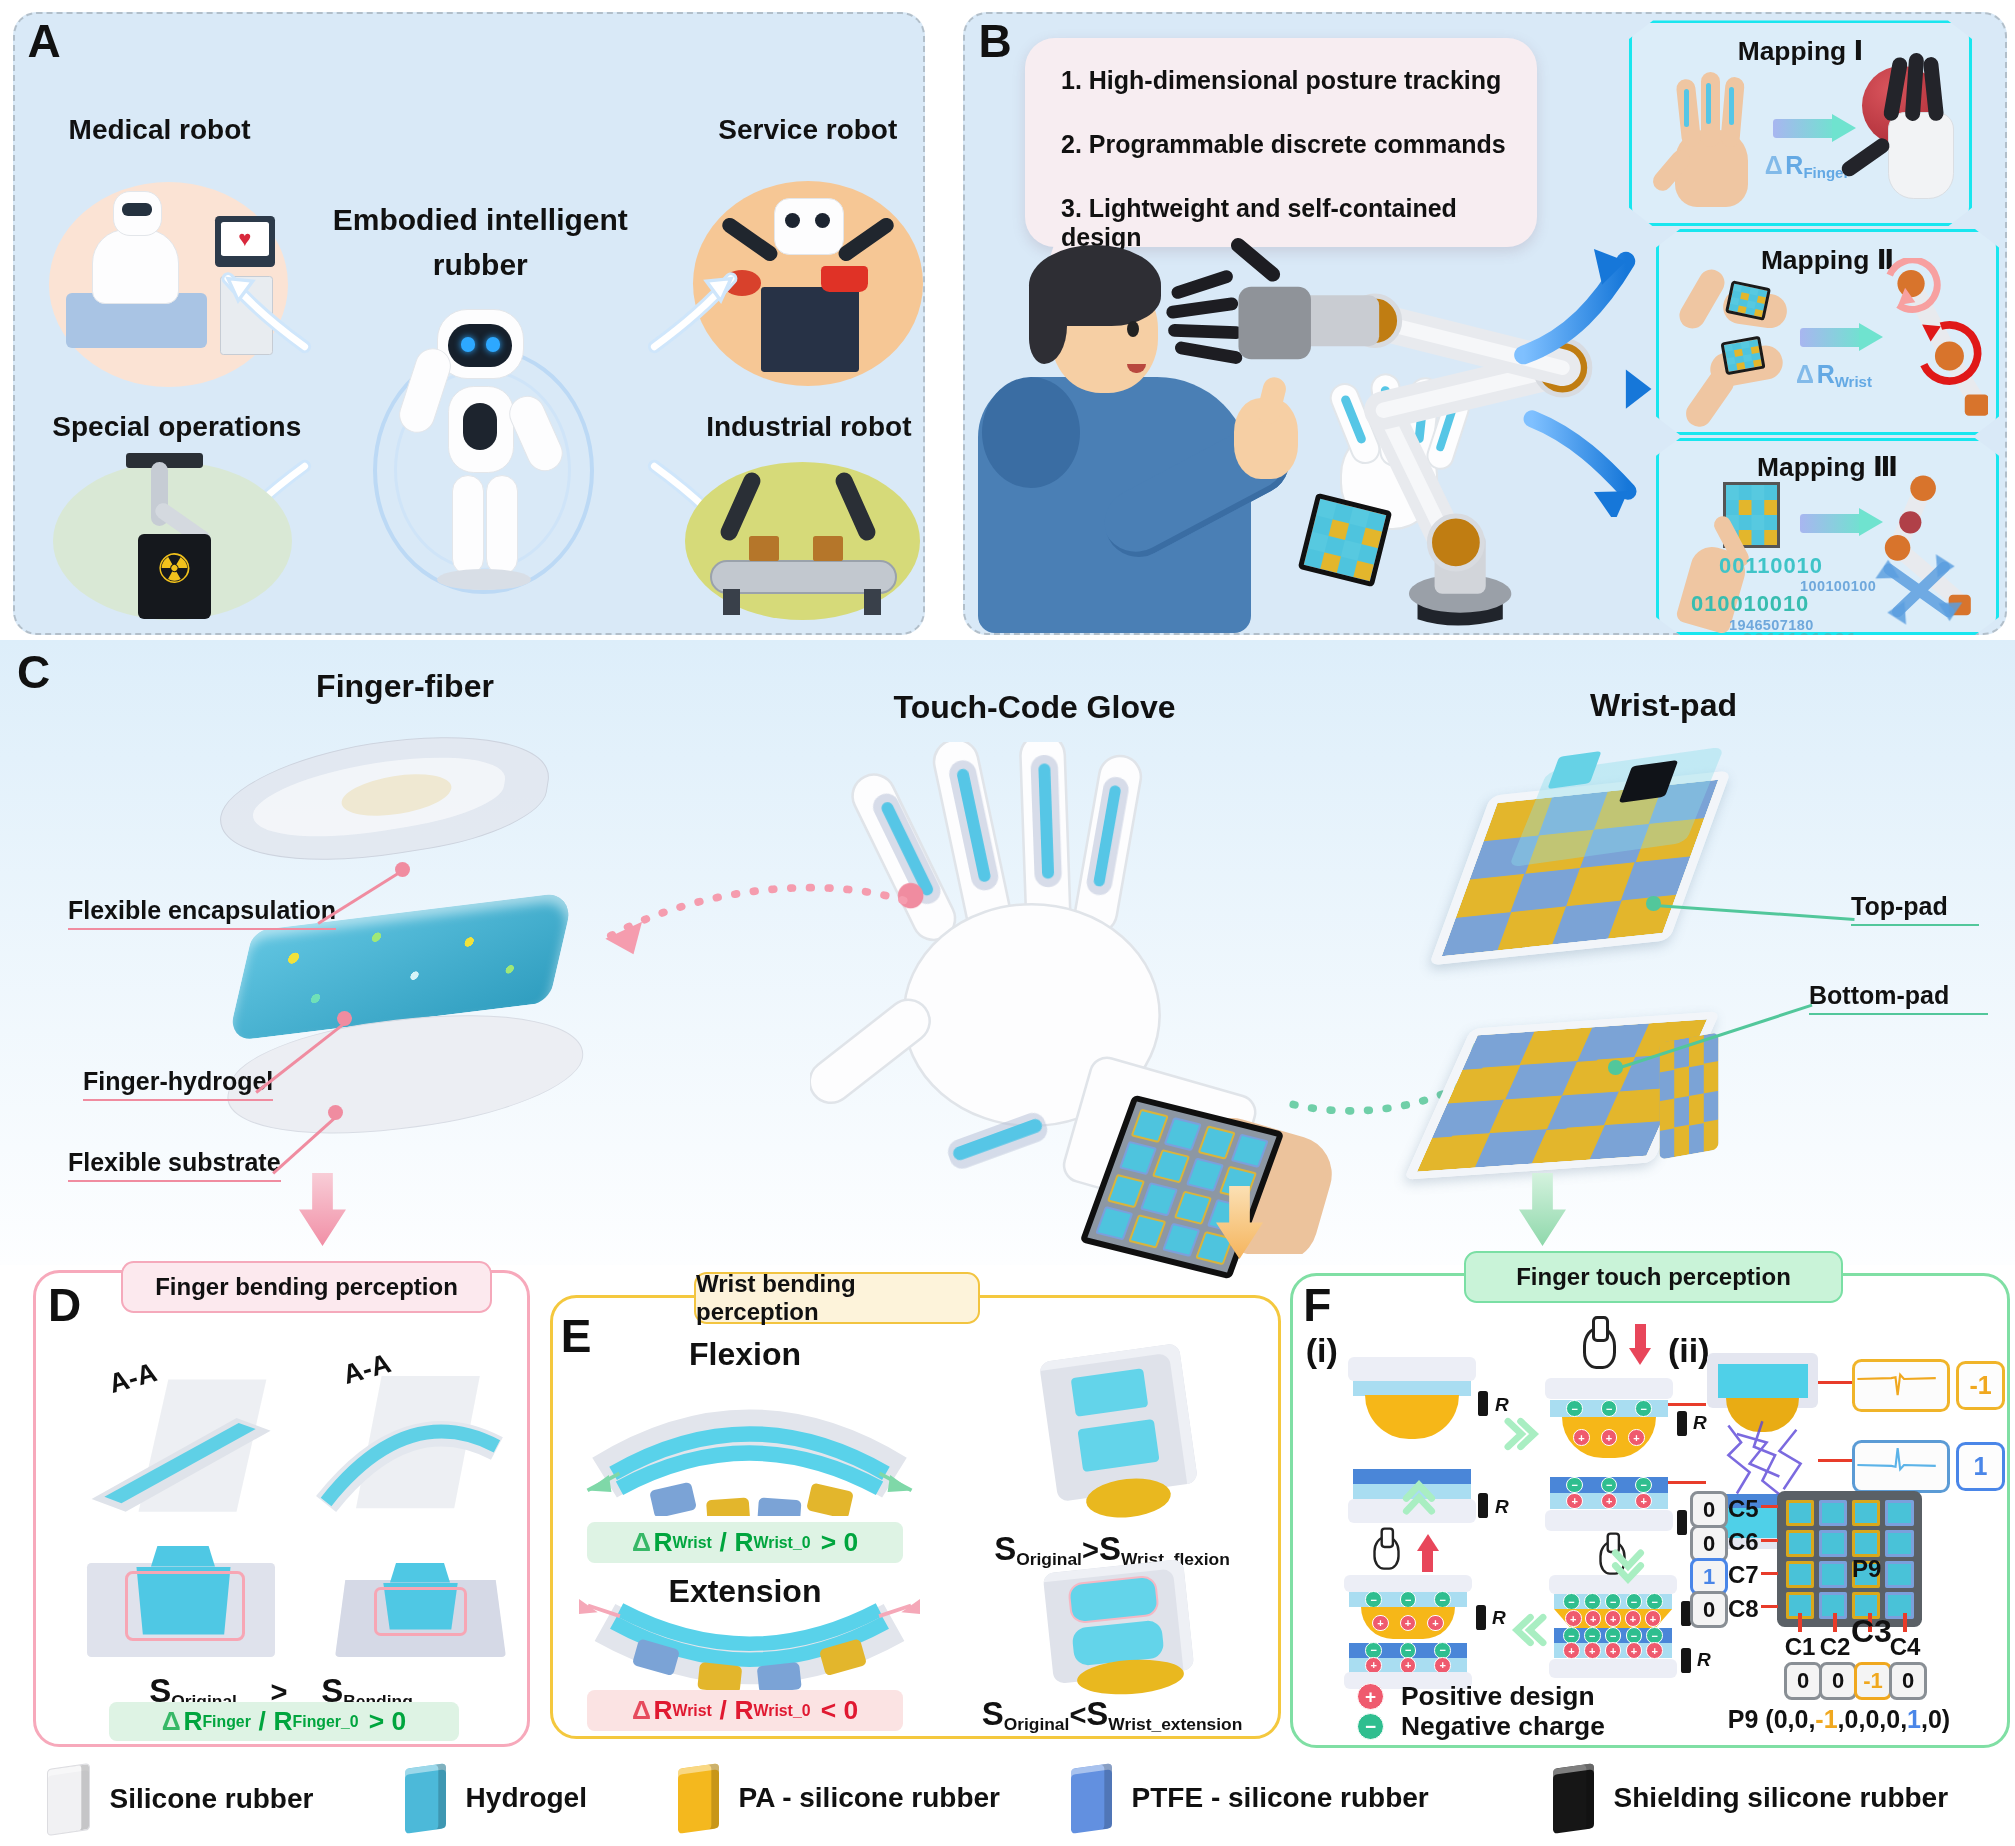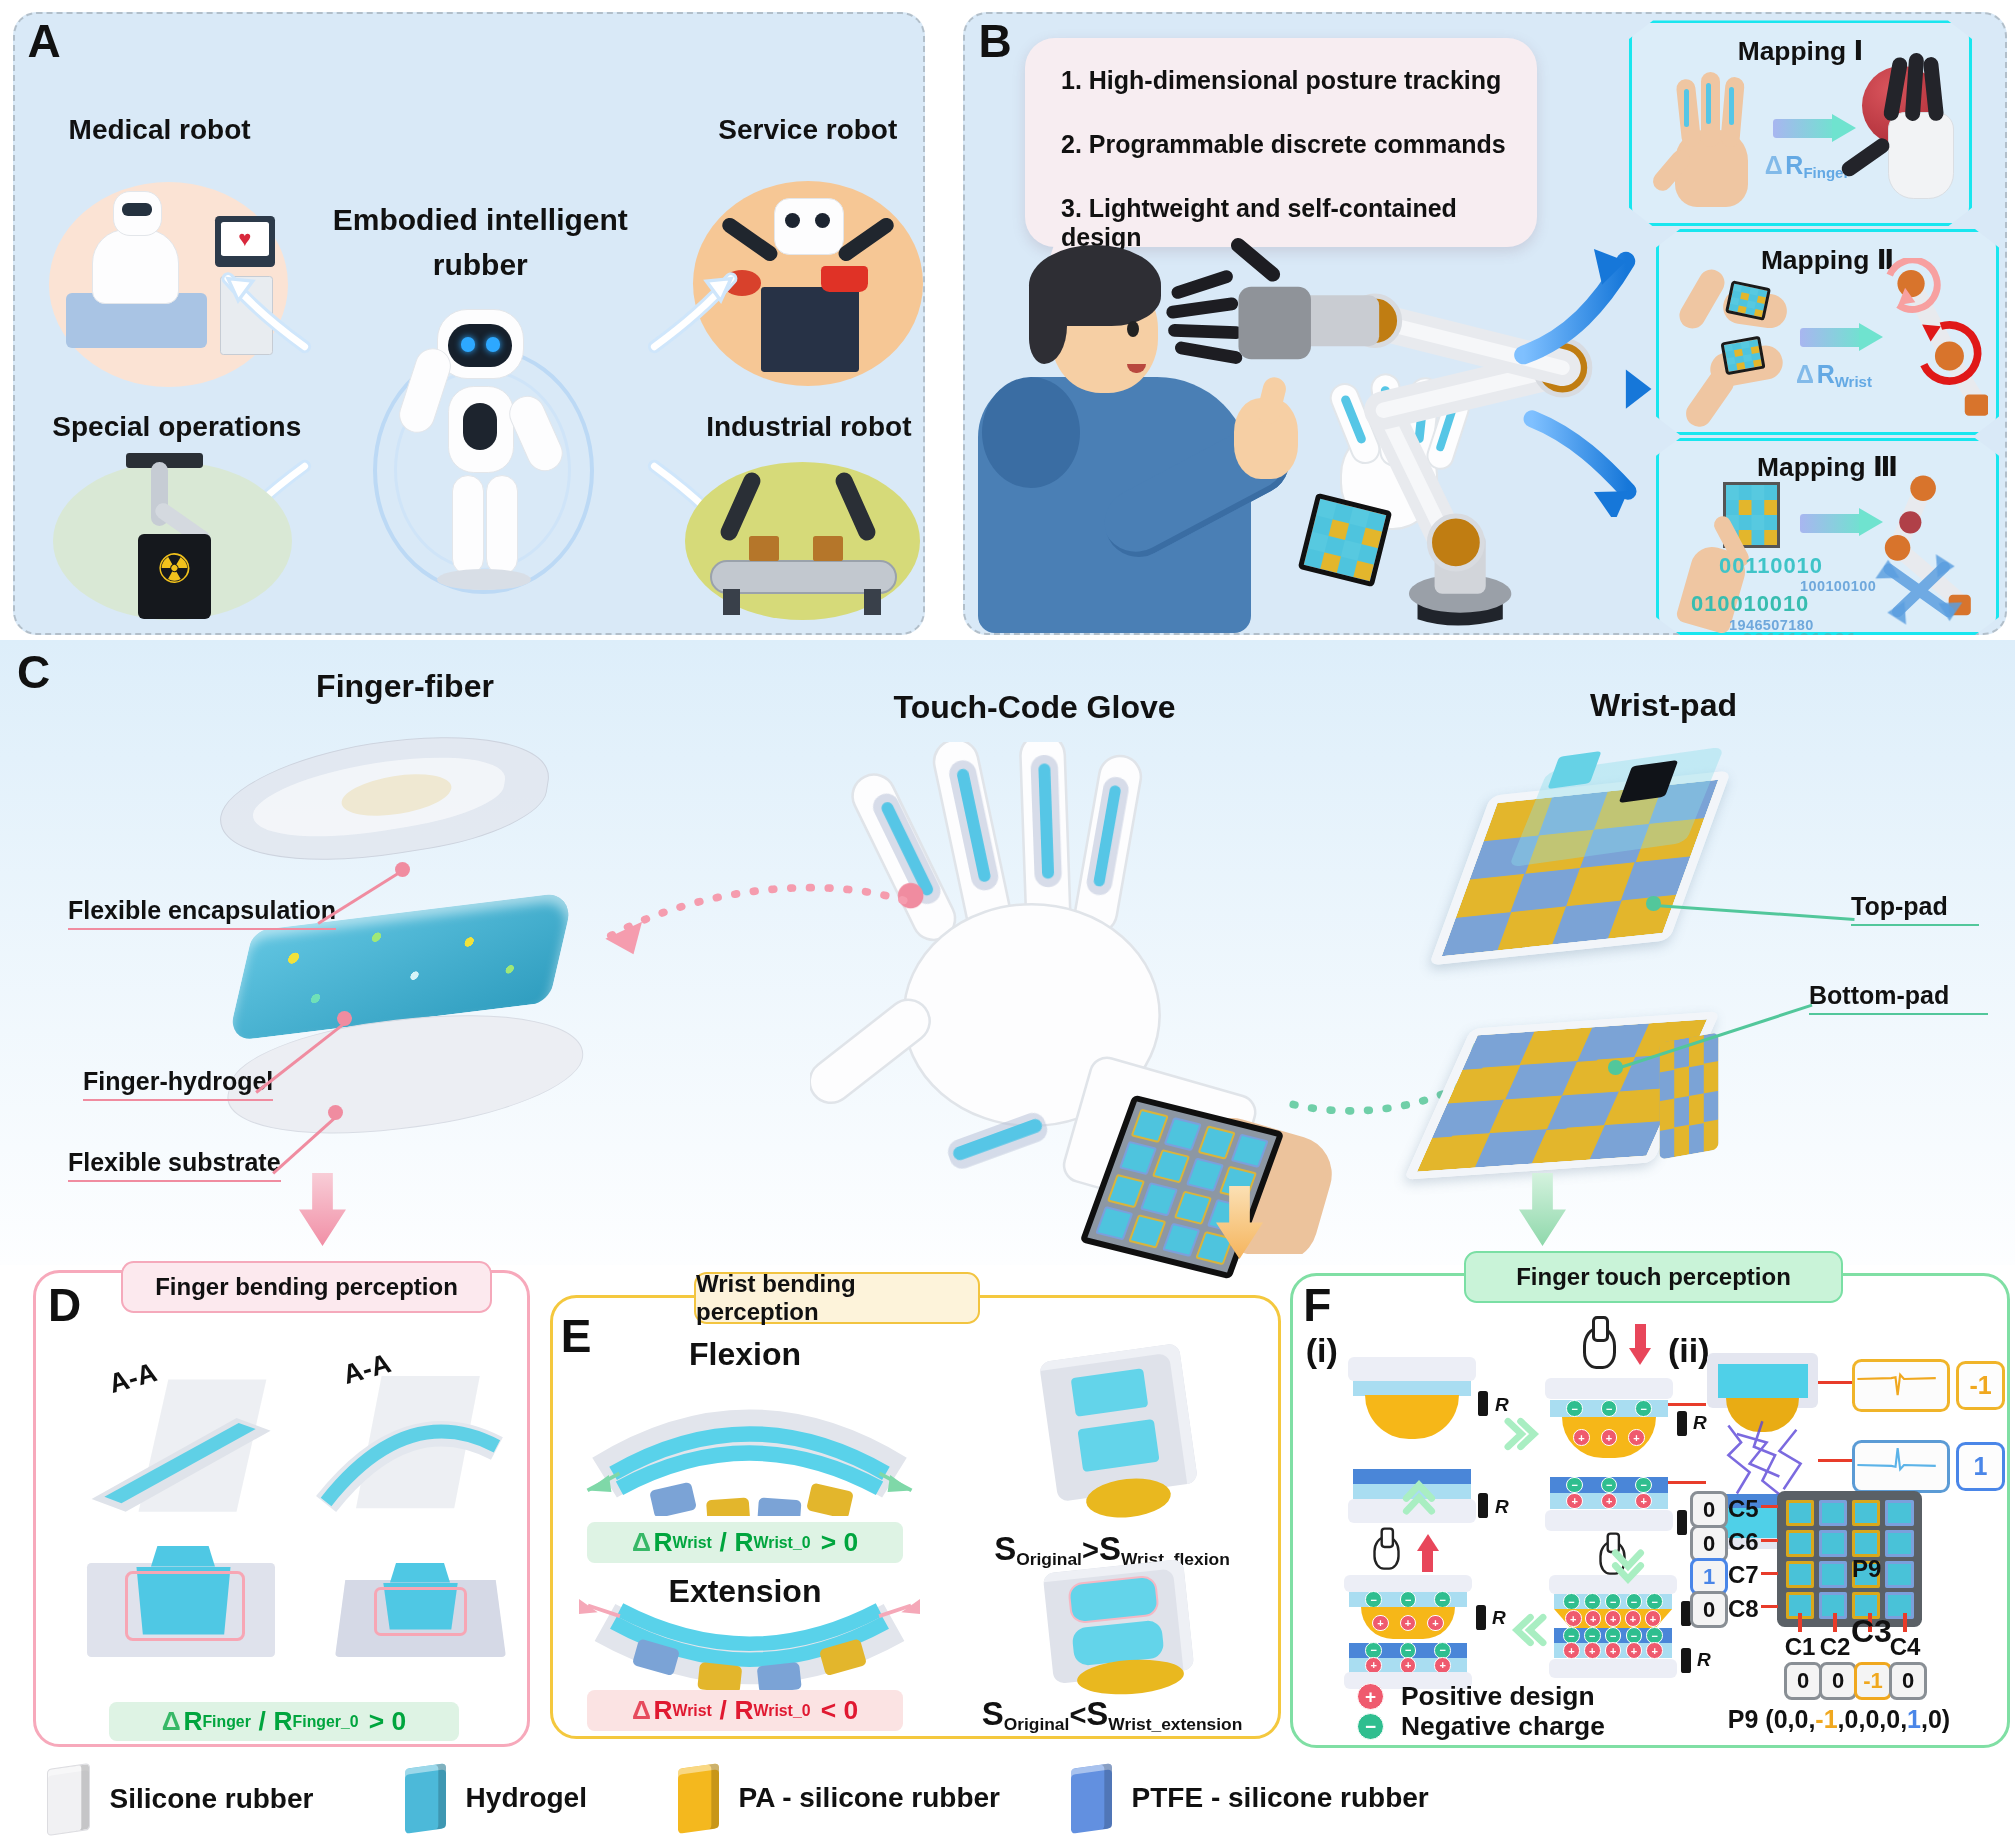--- a/index.html
+++ b/index.html
@@ -477,20 +477,25 @@
       <div class="abs" style="left:43px;top:20.5px;width:107px;height:68px;background:#4fc8e4;clip-path:polygon(6% 0,94% 0,88% 100%,12% 100%)"></div>
       <div class="abs" style="left:38px;top:25px;width:114px;height:64px;border:3.8px solid #f7a6b4;border-radius:7.7px"></div>
     </div>
     <div class="abs" style="left:299px;top:290px;width:171px;height:94px">
       <div class="abs" style="left:0;top:17px;width:171px;height:77px;background:#d5d9e6;border-radius:4.3px;clip-path:polygon(6% 0,94% 0,100% 100%,0 100%)"></div>
       <div class="abs" style="left:55px;top:0;width:60px;height:19.6px;background:#4fc8e4;clip-path:polygon(10% 0,90% 0,100% 100%,0 100%)"></div>
       <div class="abs" style="left:45px;top:19.6px;width:81px;height:47px;background:#4fc8e4;clip-path:polygon(4% 0,96% 0,88% 100%,12% 100%)"></div>
       <div class="abs" style="left:39px;top:24px;width:87px;height:43px;border:3.8px solid #f7a6b4;border-radius:6.8px"></div>
     </div>
 
+    <div class="abs ctr sform" style="left:17px;top:399px;width:456px">
+      <span style="font-size:33px">S</span><span class="sb">Original</span>
+      <span style="margin:0 25.6px">&gt;</span>
+      <span style="font-size:33px">S</span><span class="sb">Bending</span>
+    </div>
 
     <div class="fx fxg abs" style="left:73px;top:429px;width:350px;height:39px">
       <span class="fxd">Δ</span>
       <span>R</span>
         <span class="sb">Finger</span>
       <span style="margin:0 7.7px">/</span>
       <span>R</span>
         <span class="sb">Finger_0</span>
       <span style="margin-left:10.2px">&gt; 0</span>
     </div>
@@ -865,16 +870,20 @@
       <span>Hydrogel</span>
     </div>
     <div class="mat abs" style="left:678px;top:8.5px">
       <span class="sw" style="background-color: rgb(244, 184, 30);"></span>
       <span>PA - silicone rubber</span>
     </div>
     <div class="mat abs" style="left:1071px;top:8.5px">
       <span class="sw" style="background-color: rgb(98, 144, 224);"></span>
       <span>PTFE - silicone rubber</span>
     </div>
+    <div class="mat abs" style="left:1553px;top:8.5px">
+      <span class="sw" style="background-color: rgb(22, 22, 22);"></span>
+      <span>Shielding silicone rubber</span>
+    </div>
   </footer>
 
 </div>
 
 
 </body></html>

